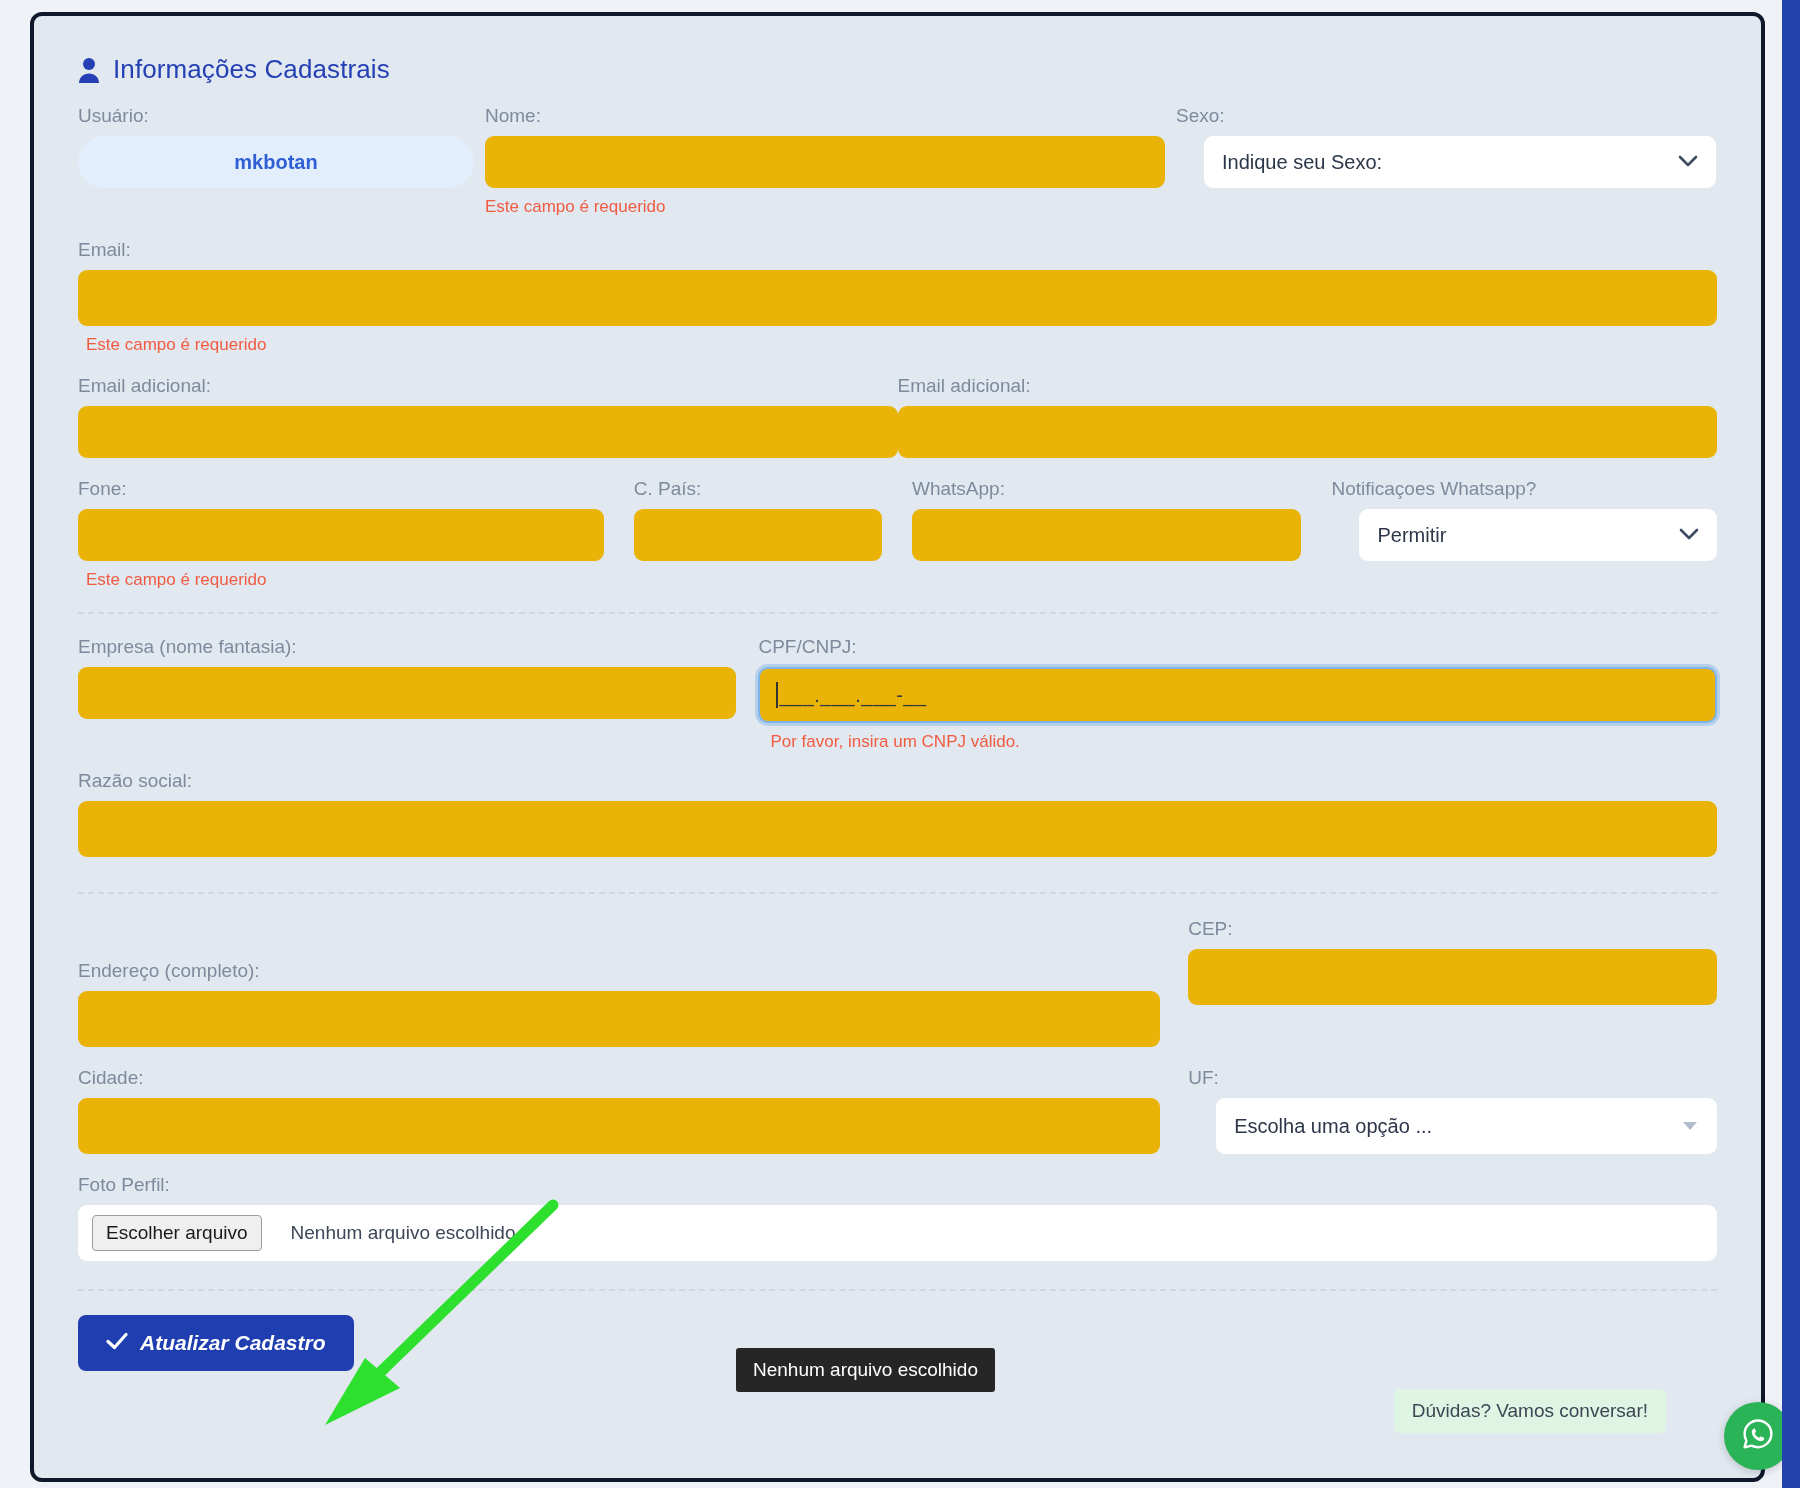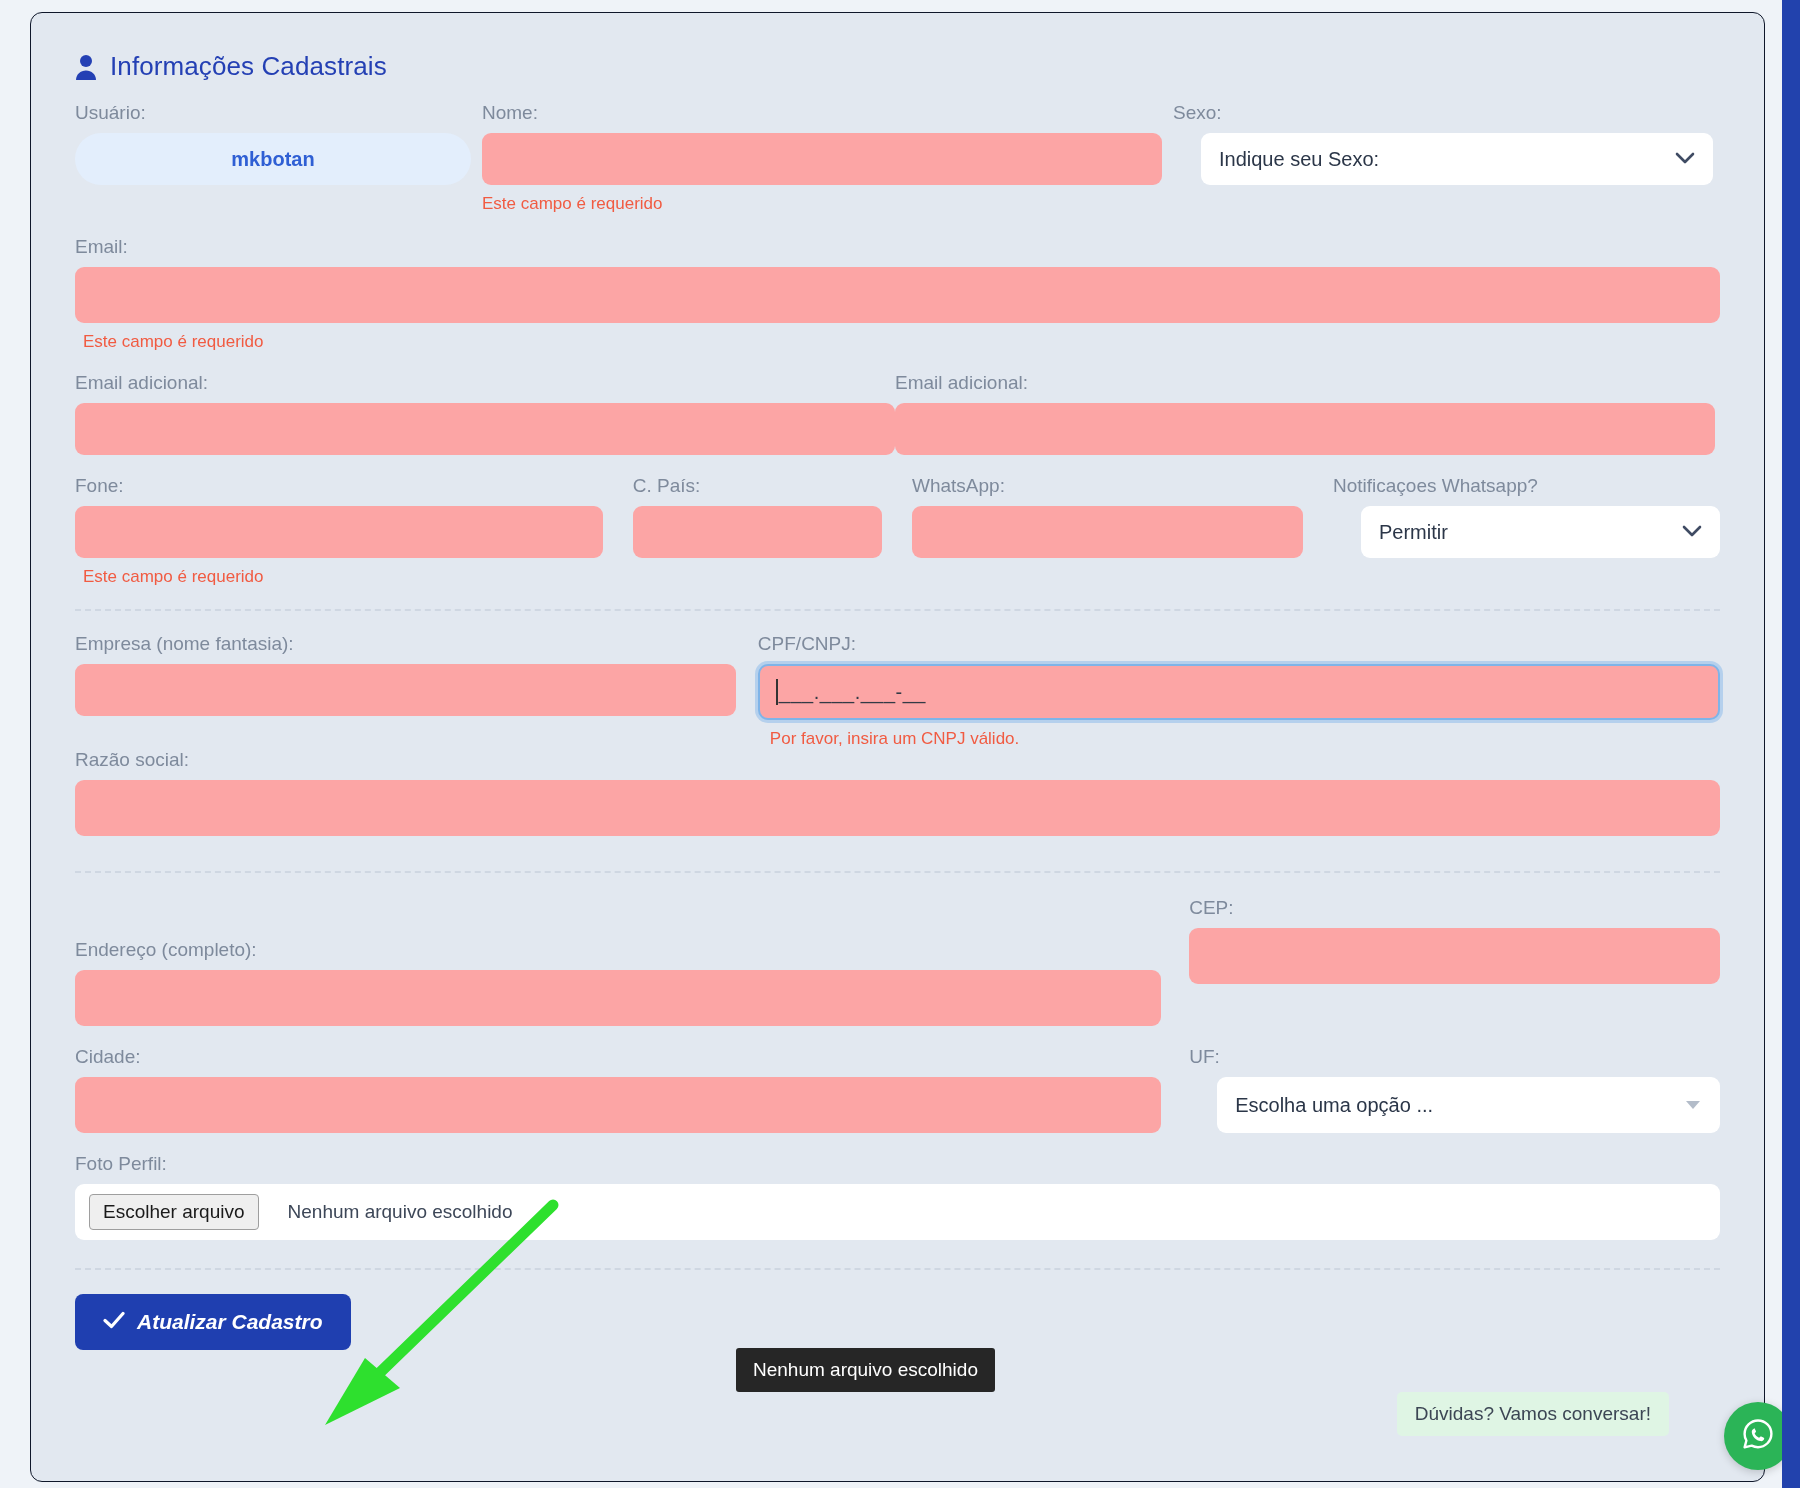--- a/index.html
+++ b/index.html
@@ -28,21 +28,21 @@
     width: 18px; height: 1488px;
     background: #2242ad;
   }
 
   
   .card {
     position: absolute;
     left: 30px; top: 12px;
     width: 1735px; height: 1470px;
     background: #e2e8f0;
-    border: 1px solid #0f172a;
+    border: 4px solid #0f172a;
     border-radius: 12px;
     padding: 26px 22px 0 22px;
   }
 
   
   .card-header {
     display: flex; align-items: center; gap: 13px;
     margin: 12px 0 20px 22px;
   }
   .person-icon { width: 22px; height: 26px; display: block; }
@@ -56,21 +56,21 @@
   .label {
     color: #7e8a9c;
     font-size: 19px;
     margin-bottom: 9px;
     display: block;
     white-space: nowrap;
   }
   .input {
     width: 100%;
     height: 52px;
-    background: #fca5a5;
+    background: #eab308;
     border: none;
     border-radius: 9px;
     font-size: 19px;
     color: #2b3648;
     padding: 0 16px;
     outline: none;
     font-family: "Liberation Sans", sans-serif;
     text-align: right;
   }
   .input.focused {
@@ -327,21 +327,21 @@
         <div class="input focused" style="height:56px; padding:0;">
           <span class="cpf-mask">
             <span class="caret-bar"></span>
               <span>___.___.___-__</span>
           </span>
         </div>
         <span class="err" style="margin-left:12px;">Por favor, insira um CNPJ válido.</span>
       </div>
     </div>
 
-    <div class="section" style="">
+    <div class="section" style="margin-top:18px;">
       <span class="label">Razão social:</span>
       <input class="input" type="text" style="height: 56px;" value="">
     </div>
 
     <hr class="divider" style="margin-top:35px;">
 
     <div class="section row" style="gap:28px; margin-top:24px; align-items:flex-start;">
       <div style="width:1105px;margin-top:42px;">
         <span class="label">Endereço (completo):</span>
         <input class="input" type="text" style="height: 56px;" value="">

